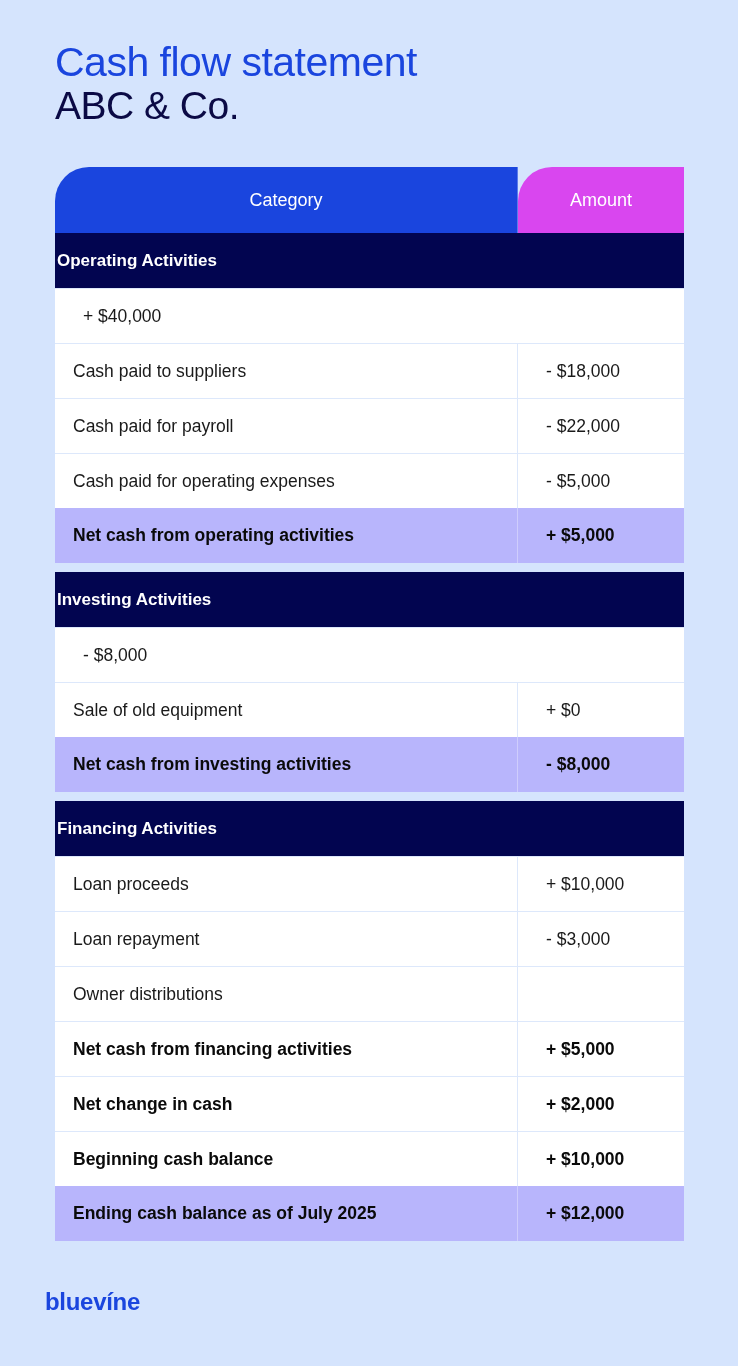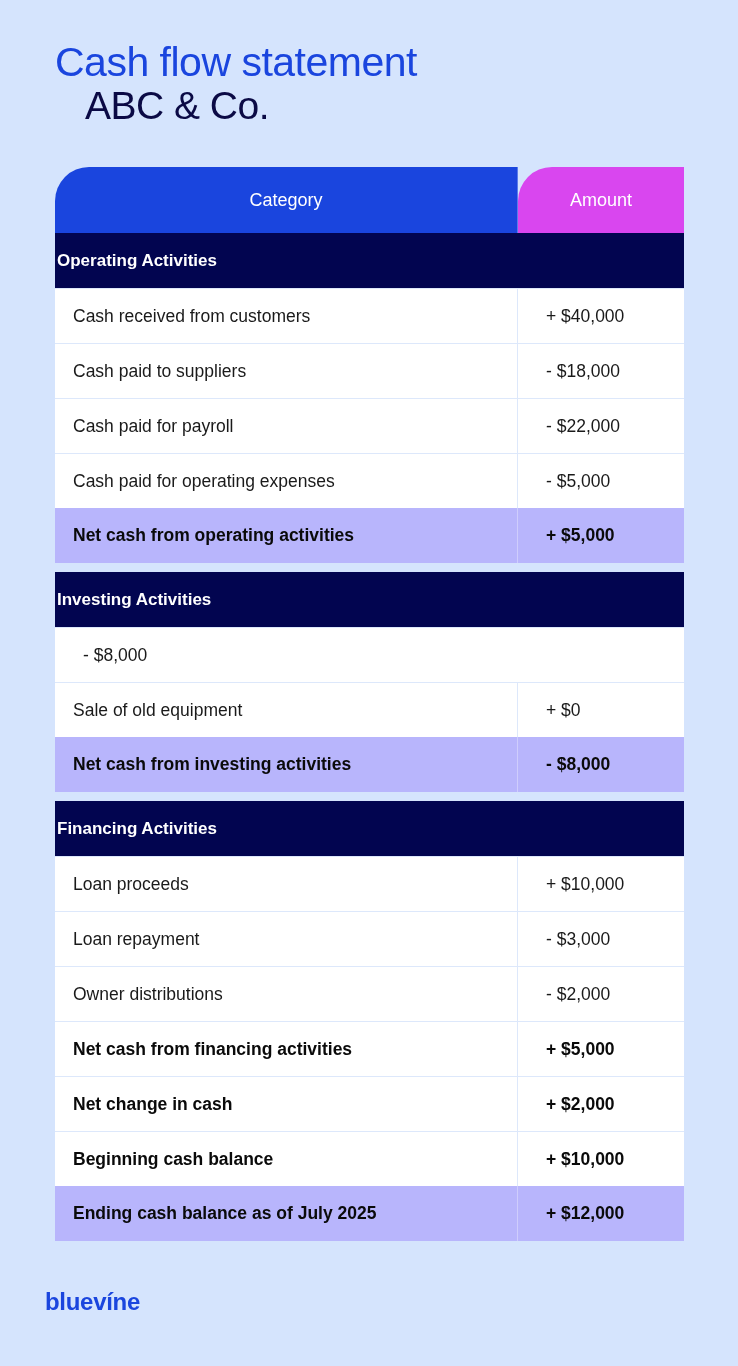--- a/index.html
+++ b/index.html
@@ -17,21 +17,20 @@
       font-weight: 500;
       letter-spacing: -0.5px;
       line-height: 44px;
     }
     .subtitle {
       color: #0b0a45;
       font-size: 39px;
       font-weight: 500;
       letter-spacing: -0.5px;
       line-height: 44px;
-      margin-left: 30px;
     }
     .table {
       position: absolute;
       left: 55px;
       top: 167px;
       width: 629px;
     }
     .hdr { display: flex; height: 66px; }
     .hdr .c1 {
       width: 463px;
@@ -103,21 +102,20 @@
 </div>
 
 <div class="table">
   <div class="hdr">
     <div class="c1">Category</div>
     <div class="c2">Amount</div>
   </div>
 
   <div class="sec-hdr">Operating Activities</div>
   <div class="row">
-    <div class="lbl">Cash received from customers</div>
     <div class="amt">+ $40,000</div>
   </div>
   <div class="row">
     <div class="lbl">Cash paid to suppliers</div>
     <div class="amt">- $18,000</div>
   </div>
   <div class="row">
     <div class="lbl">Cash paid for payroll</div>
     <div class="amt">- $22,000</div>
   </div>
@@ -151,21 +149,20 @@
   <div class="row">
     <div class="lbl">Loan proceeds</div>
     <div class="amt">+ $10,000</div>
   </div>
   <div class="row">
     <div class="lbl">Loan repayment</div>
     <div class="amt">- $3,000</div>
   </div>
   <div class="row">
     <div class="lbl">Owner distributions</div>
-    <div class="amt">- $2,000</div>
   </div>
   <div class="row bold">
     <div class="lbl">Net cash from financing activities</div>
     <div class="amt">+ $5,000</div>
   </div>
   <div class="row bold">
     <div class="lbl">Net change in cash</div>
     <div class="amt">+ $2,000</div>
   </div>
   <div class="row bold">

